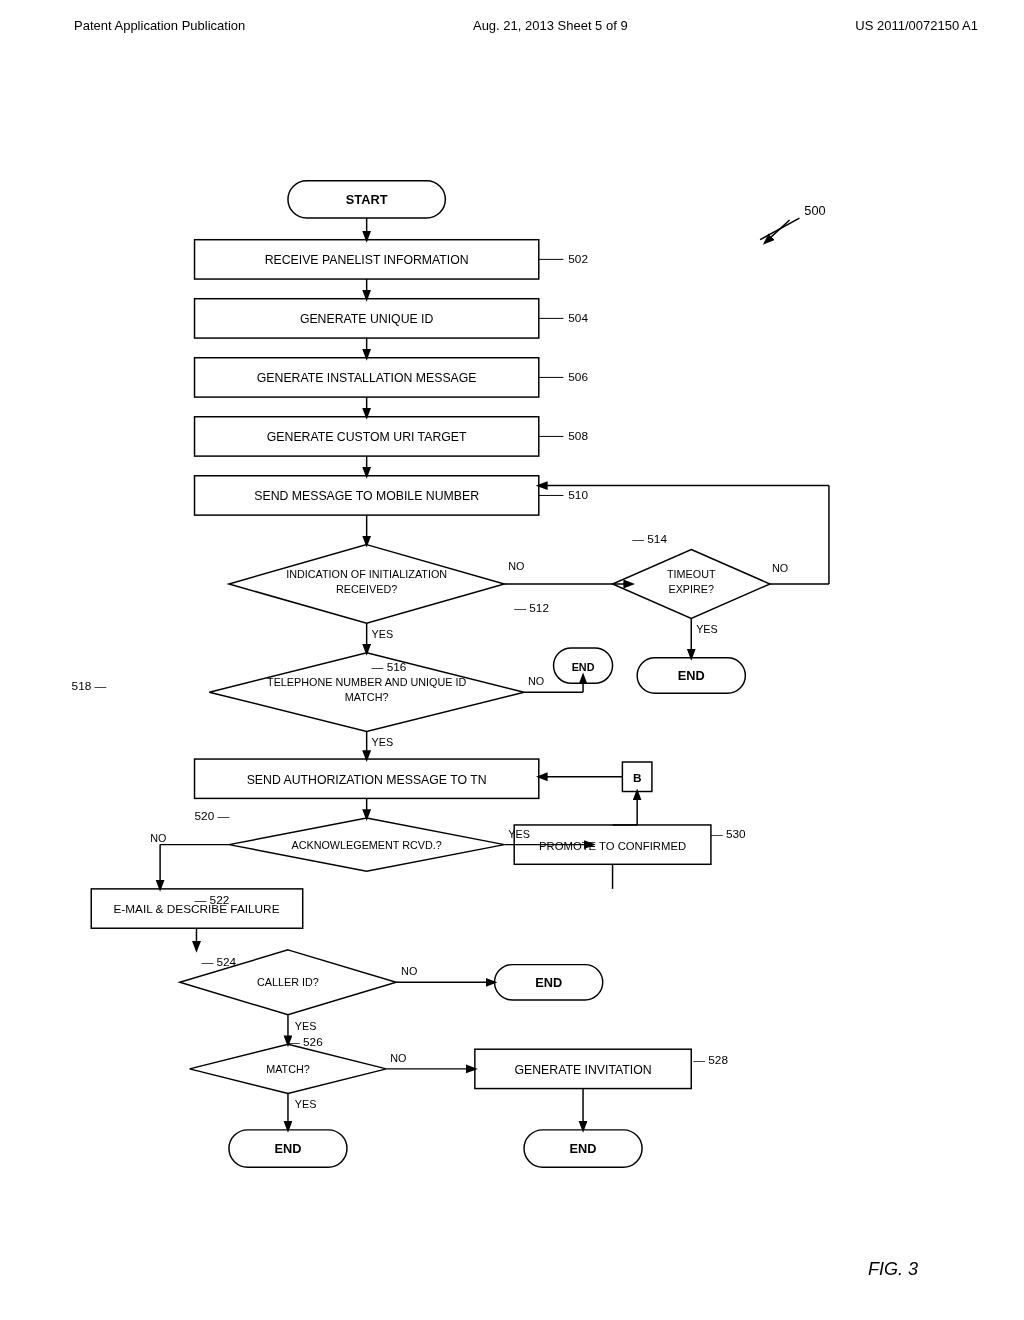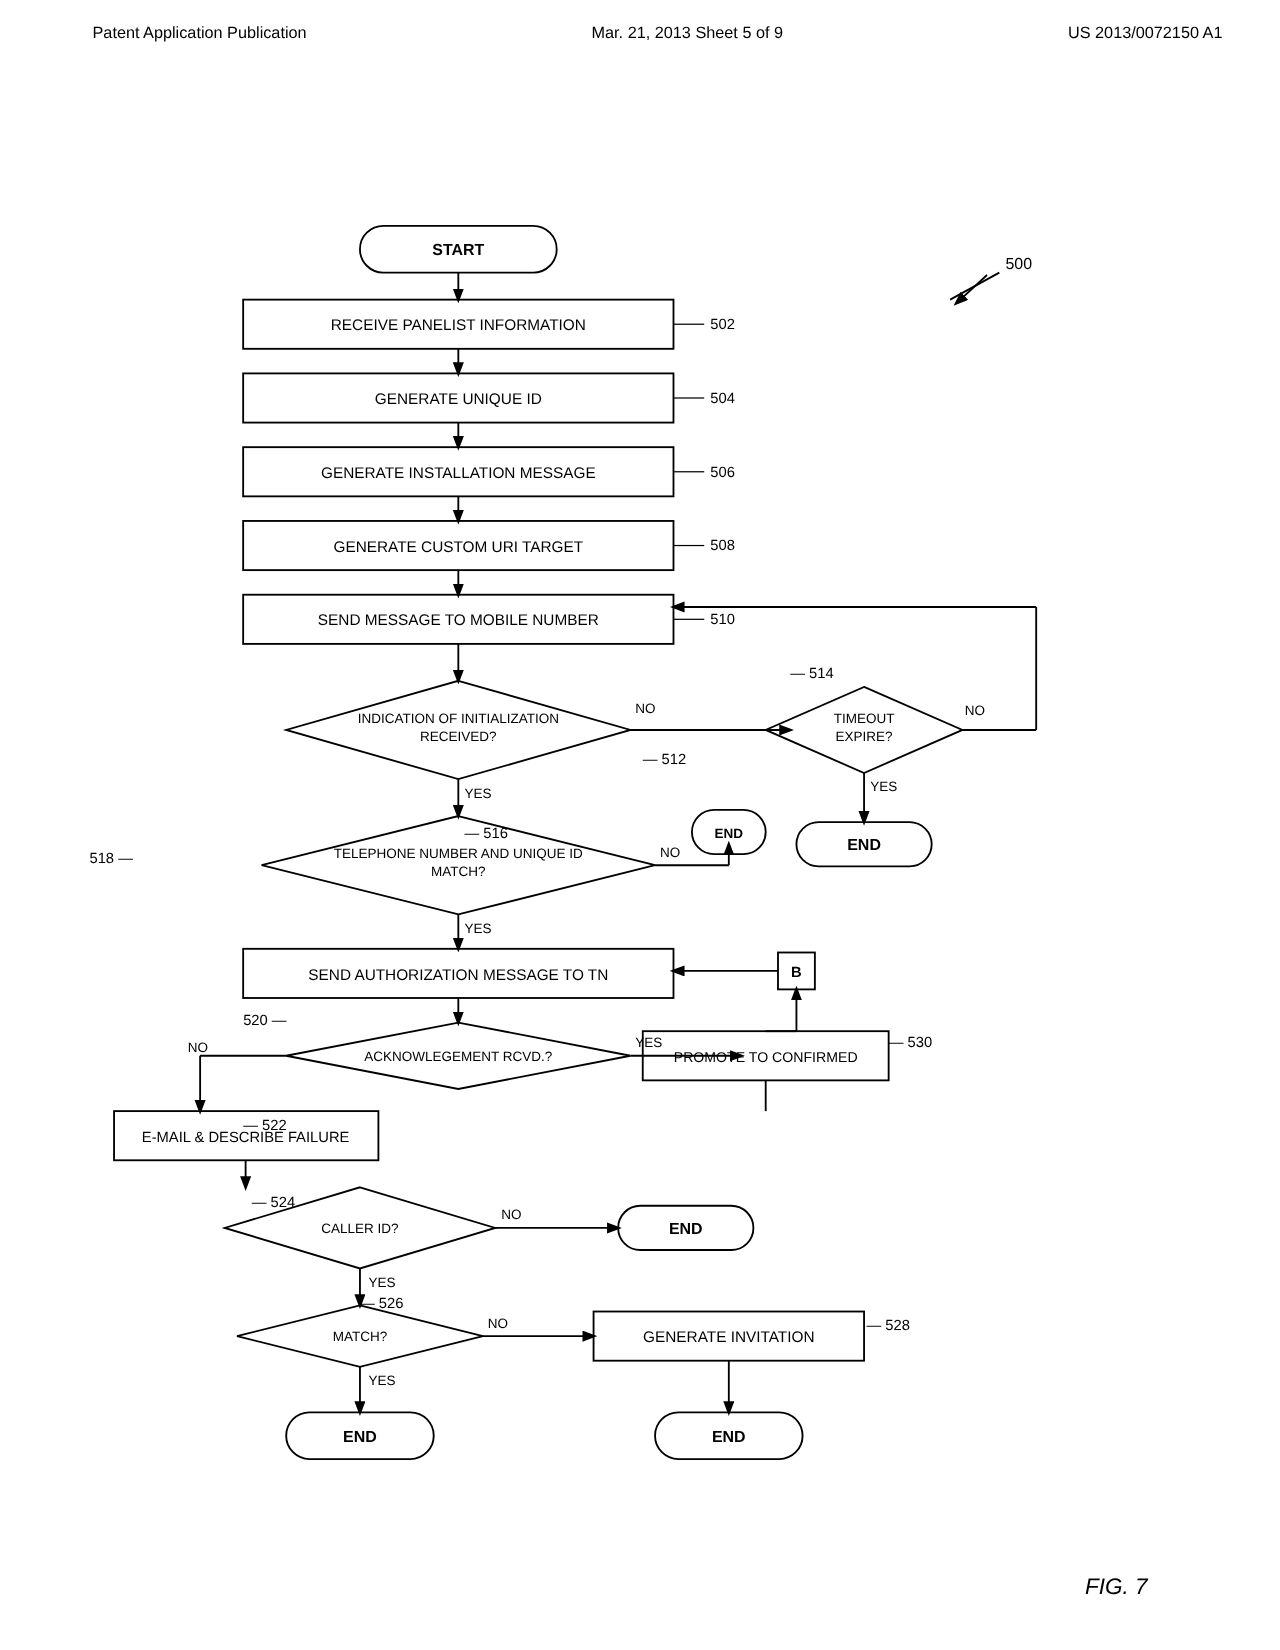--- a/index.html
+++ b/index.html
@@ -47,22 +47,22 @@
       font-size: 18px;
       font-style: italic;
     }
   </style>
 </head>
 <body>
 
 <div class="page">
   <div class="header">
     <span>Patent Application Publication</span>
-    <span>Mar. 21, 2013  Sheet 5 of 9</span>
-    <span>US 2013/0072150 A1</span>
+    <span>Aug. 21, 2013  Sheet 5 of 9</span>
+    <span>US 2011/0072150 A1</span>
   </div>
 
   <div class="diagram-container">
     <svg viewBox="0 0 1024 1220" xmlns="http://www.w3.org/2000/svg">
       <defs>
         <marker id="arrow" markerWidth="8" markerHeight="8" refX="6" refY="3" orient="auto">
           <path d="M0,0 L0,6 L8,3 z" fill="#000"></path>
         </marker>
       </defs>
 
@@ -233,14 +233,14 @@
 
       <rect x="540" y="555" width="60" height="36" rx="18" ry="18" fill="none" stroke="#000" stroke-width="1.5"></rect>
       <text x="570" y="578" text-anchor="middle" font-size="11" font-family="Arial" font-weight="bold">END</text>
 
       <line x1="600" y1="735" x2="625" y2="735" stroke="#000" stroke-width="1.5"></line>
       <line x1="625" y1="735" x2="625" y2="701" stroke="#000" stroke-width="1.5" marker-end="url(#arrow)"></line>
 
     </svg>
   </div>
 
-  <div class="fig-label">FIG. 7</div>
+  <div class="fig-label">FIG. 3</div>
 </div>
 
 </body></html>

